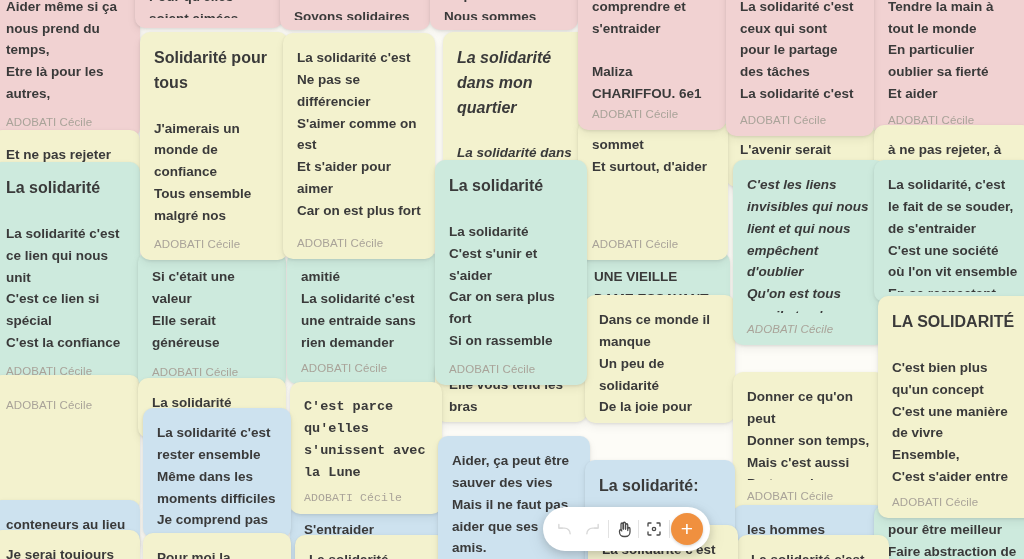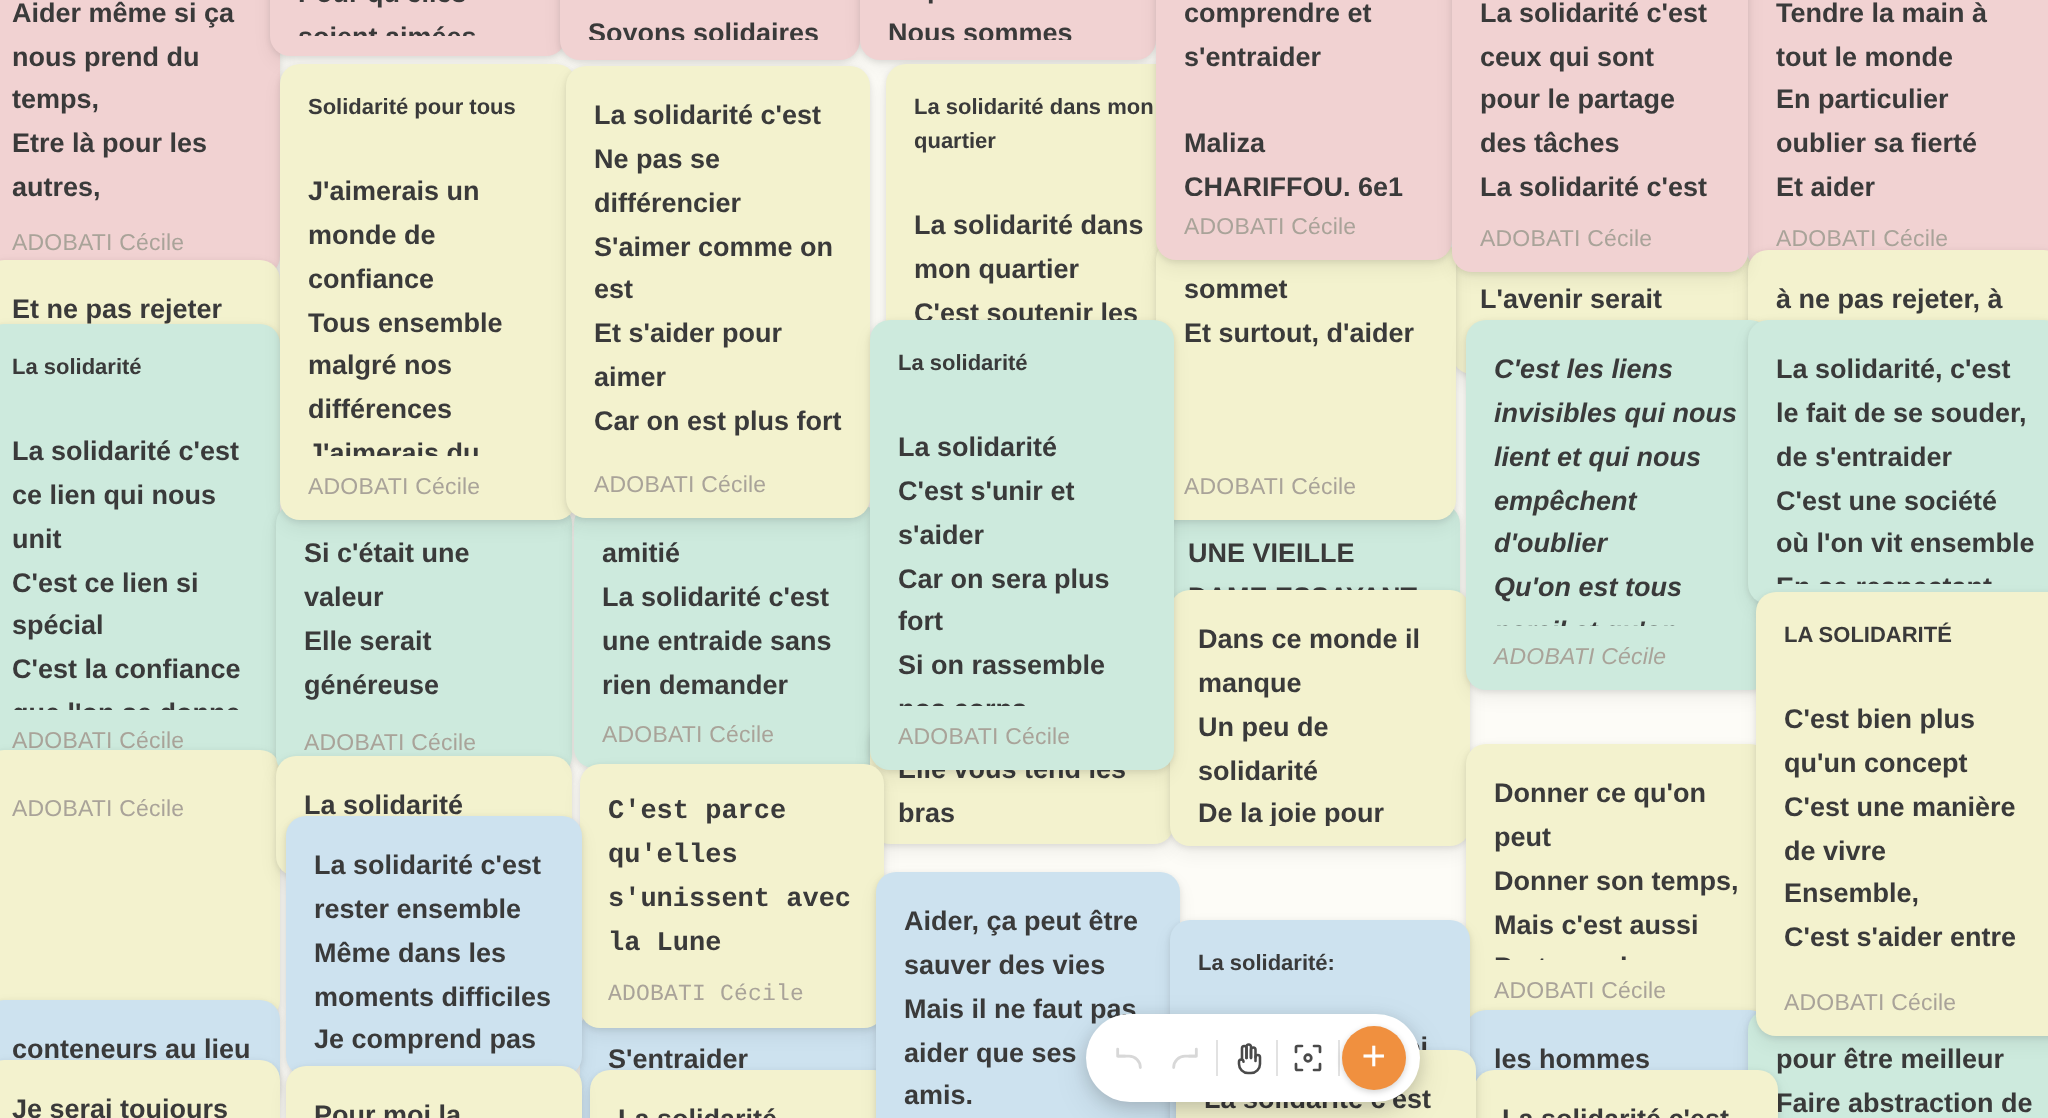--- a/index.html
+++ b/index.html
@@ -17,21 +17,21 @@
   .note {
     position: absolute;
     border-radius: 10px;
     padding: 14px 14px 10px 14px;
     overflow: hidden;
     box-shadow: 0 1px 3px rgba(0,0,0,0.10), 0 4px 10px rgba(0,0,0,0.06);
     display: flex;
     flex-direction: column;
   }
   .note .title {
-    font-size: 11px;
+    font-size: 16px;
     font-weight: bold;
     color: #3a3a3a;
     line-height: 1.55;
     margin-bottom: 22px;
     white-space: pre-wrap;
   }
   .note .body {
     font-size: 13.5px;
     font-weight: bold;
     color: #3a3a3a;
@@ -237,21 +237,21 @@
 
   </div>
 
   <div class="note c-pink no-title" style="left:430px; top:-52px; width:148px; height:82px;">
 
     <div class="body">mais la solidarité ne peut se briser.
 Nous sommes solidaires</div>
 
   </div>
 
-  <div class="note c-yellow" style="left:443px; top:32px; width:152px; height:156px;">
+  <div class="note c-yellow" style="left:443px; top:32px; width:152px; height:156px;font-style:italic;">
     <div class="title">La solidarité dans mon quartier</div>
     <div class="body">La solidarité dans mon quartier
 C'est soutenir les gens</div>
 
   </div>
 
   <div class="note c-mint" style="left:435px; top:160px; width:152px; height:225px; z-index:21;">
     <div class="title">La solidarité</div>
     <div class="body">La solidarité
 C'est s'unir et s'aider

